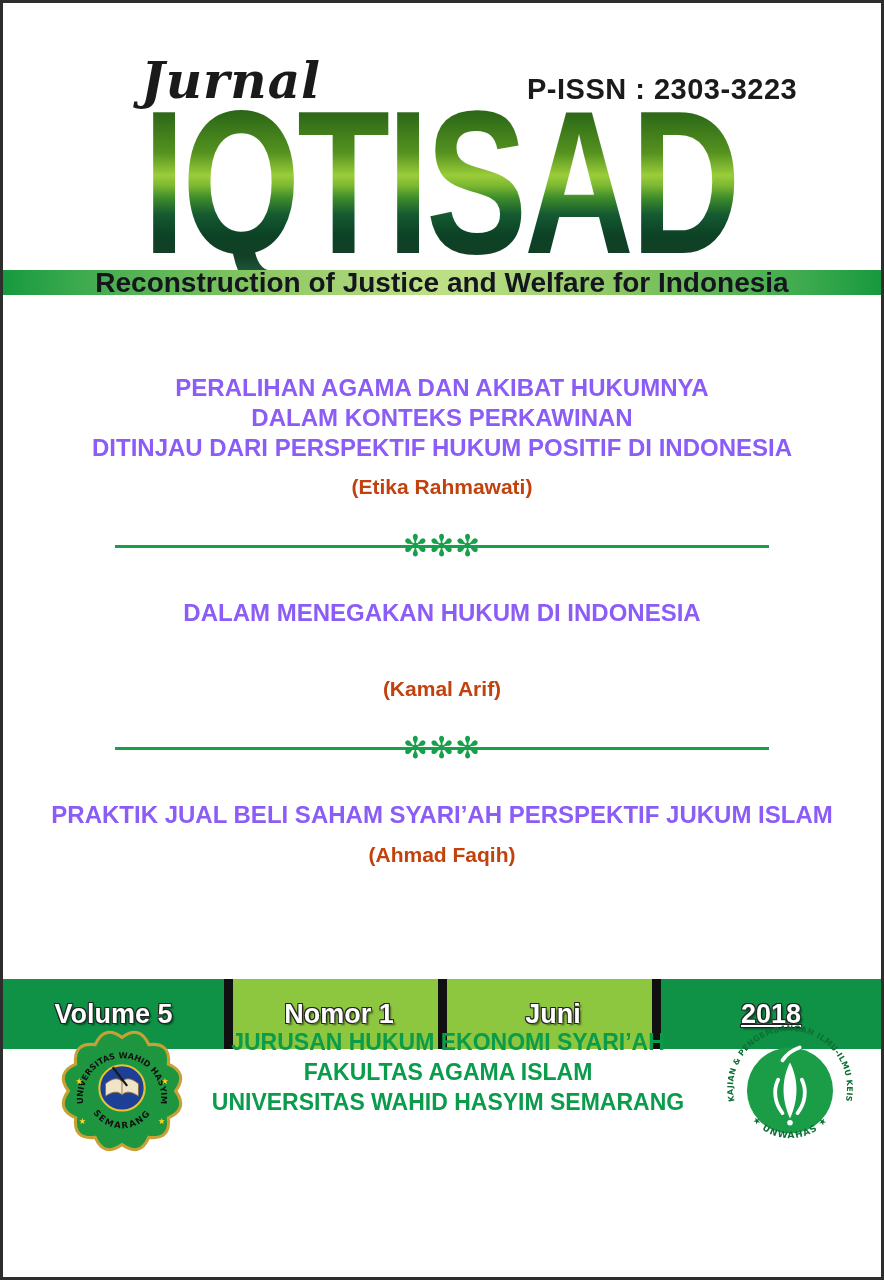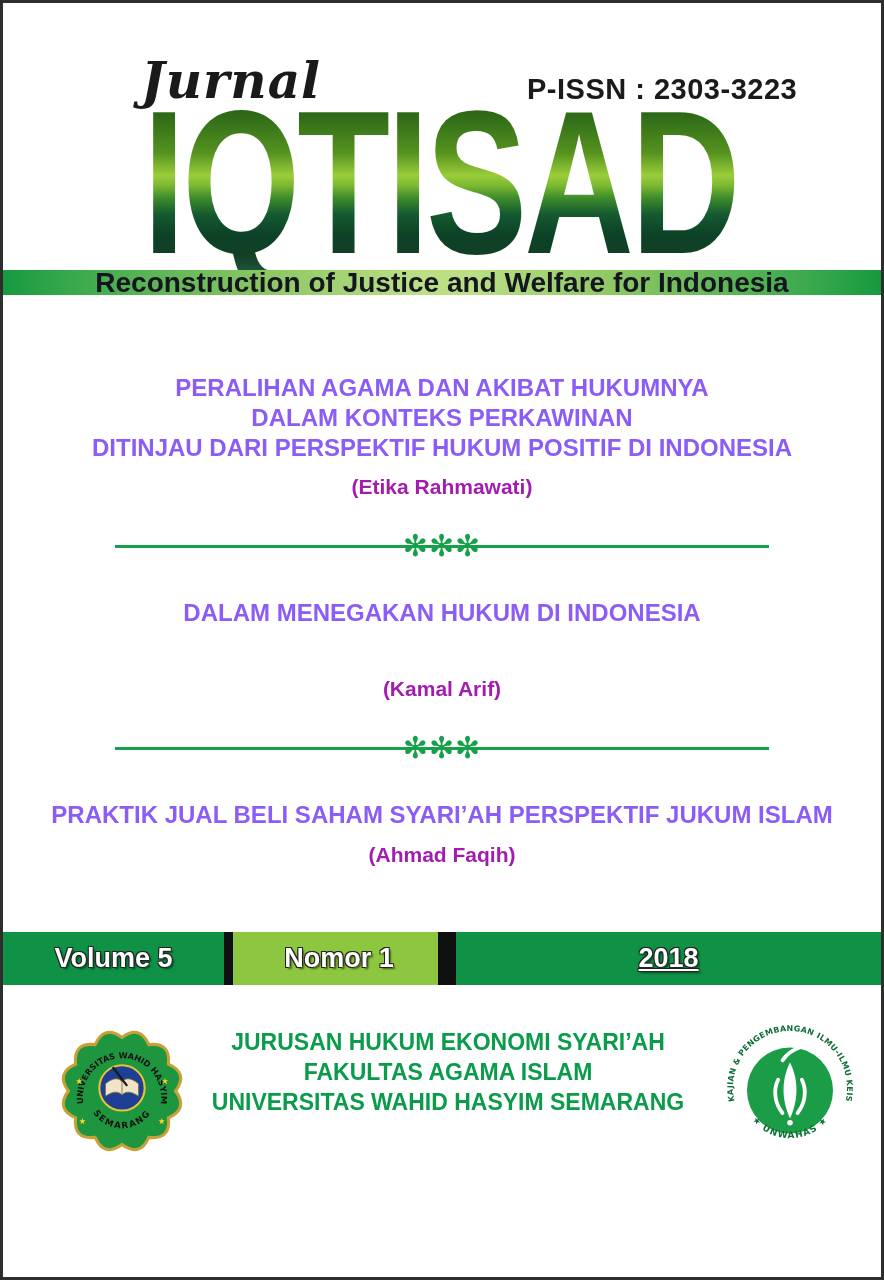--- a/index.html
+++ b/index.html
@@ -32,30 +32,30 @@
     background:linear-gradient(90deg,
       #17993f 0%, #3aa94d 8%, #8cc763 30%, #bcdf85 47%,
       #bcdf85 53%, #8cc763 70%, #3aa94d 92%, #17993f 100%);
     display:flex; align-items:center; justify-content:center;
   }
   .tagline-band span{ font-size:28px; font-weight:bold; color:#15151f; }
   
   .article{ position:absolute; left:40px; right:40px; text-align:center; color:#8b5cf6; }
   .article .t{ font-size:24px; font-weight:bold; line-height:30px; }
   .author{ position:absolute; left:40px; right:40px; text-align:center;
-           font-size:21px; font-weight:bold; color:#a21caf; }
+           font-size:21px; font-weight:bold; color:#c2410c; }
   .sep{ position:absolute; left:112px; right:112px; height:3px; background:#17a04a; }
   .sep .orn{
     position:absolute; left:50%; top:50%; transform:translate(-50%,-54%);
     font-family:"DejaVu Sans", sans-serif; font-size:30px; line-height:1;
     color:#17a04a; letter-spacing:1px; white-space:nowrap;
   }
   
   .issue-bar{
-    position:absolute; left:0; right:0; top:929px; height:53px;
+    position:absolute; left:0; right:0; top:976px; height:70px;
     display:flex; background:#101010;
   }
   .issue-bar .seg{
     display:flex; align-items:center; justify-content:center;
     font-size:27px; font-weight:bold; color:#ffffff;
     text-shadow:-1px -1px 0 #222, 1px -1px 0 #222, -1px 1px 0 #222, 2px 2px 2px rgba(0,0,0,.55);
   }
   .seg.dark{ background:#0f9246; }
   .seg.light{ background:#8dc63f;padding-left:7px; }
   .issue-bar .div{ width:9px; background:#101010; flex:0 0 auto; }
@@ -105,20 +105,21 @@
   <div class="article" style="top:797px">
     <div class="t">PRAKTIK JUAL BELI SAHAM SYARI’AH PERSPEKTIF JUKUM ISLAM</div>
   </div>
   <div class="author" style="top:840px">(Ahmad Faqih)</div>
 
   <div class="issue-bar">
     <div class="seg dark s1">Volume 5</div>
     <div class="div"></div>
     <div class="seg light s2">Nomor 1</div>
     <div class="div"></div>
+    <div class="seg light s3">Juni</div>
     <div class="div"></div>
     <div class="seg dark s4">2018</div>
   </div>
 
   <div class="footer-lines">
     <div>JURUSAN HUKUM EKONOMI SYARI’AH</div>
     <div>FAKULTAS AGAMA ISLAM</div>
     <div>UNIVERSITAS WAHID HASYIM SEMARANG</div>
   </div>
 

